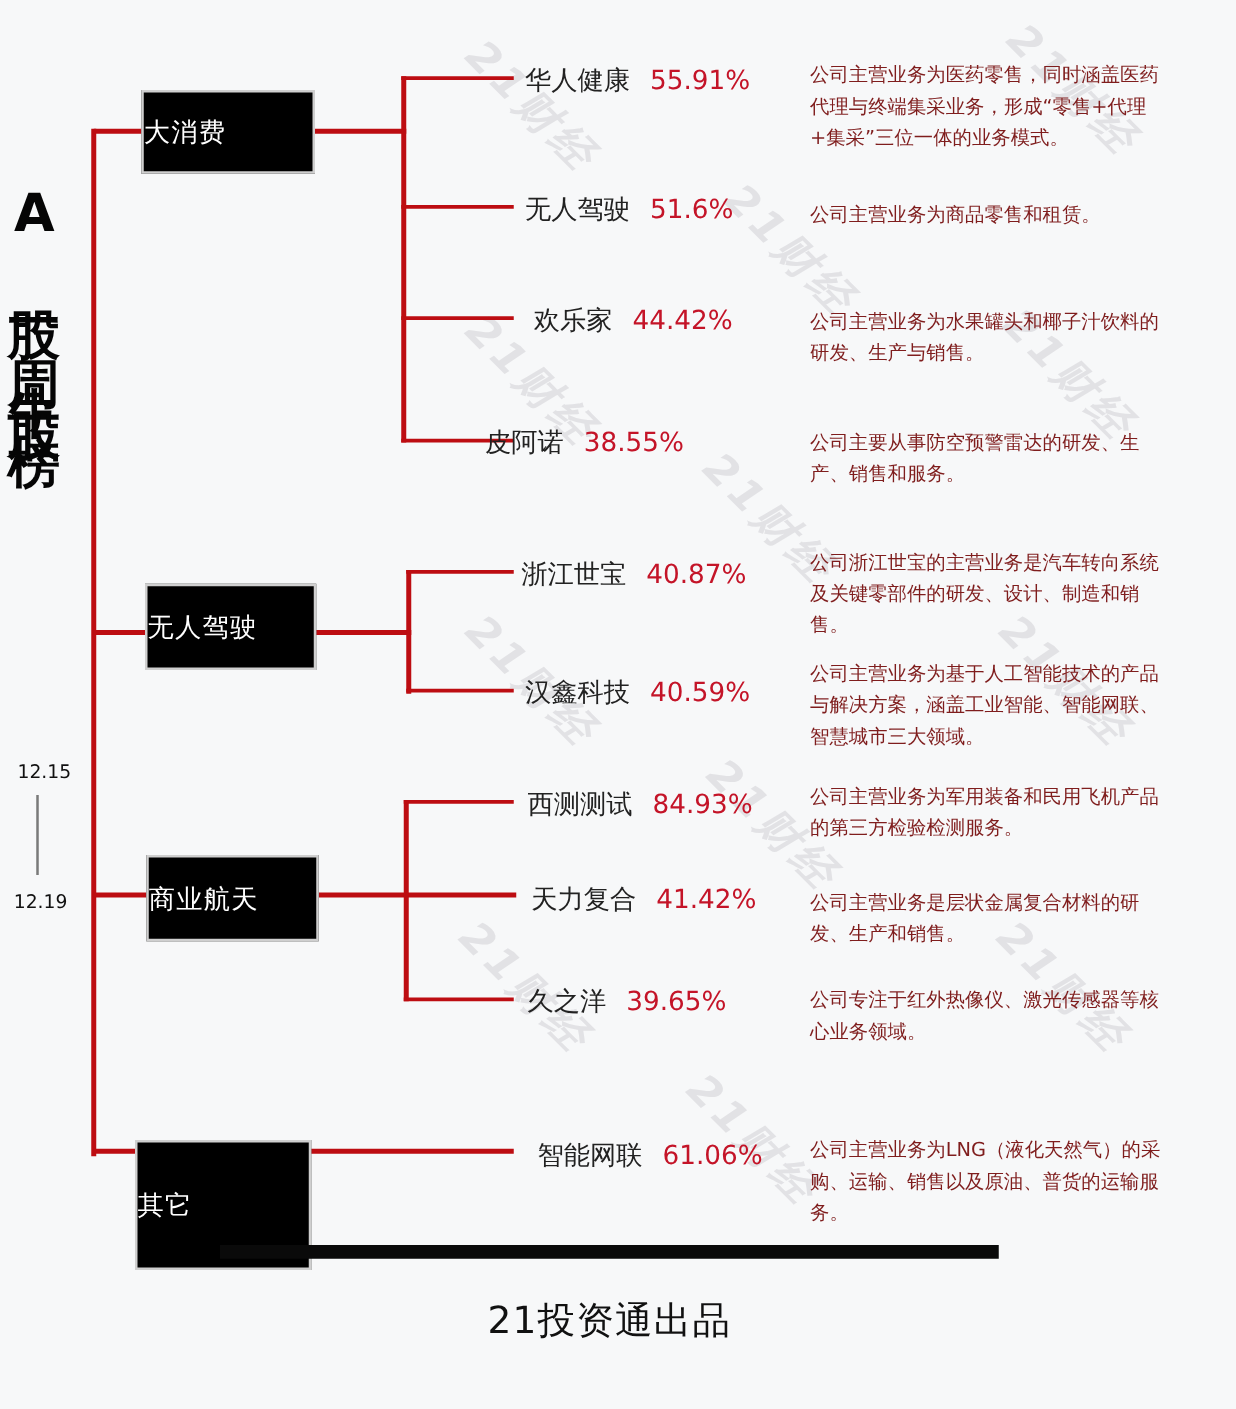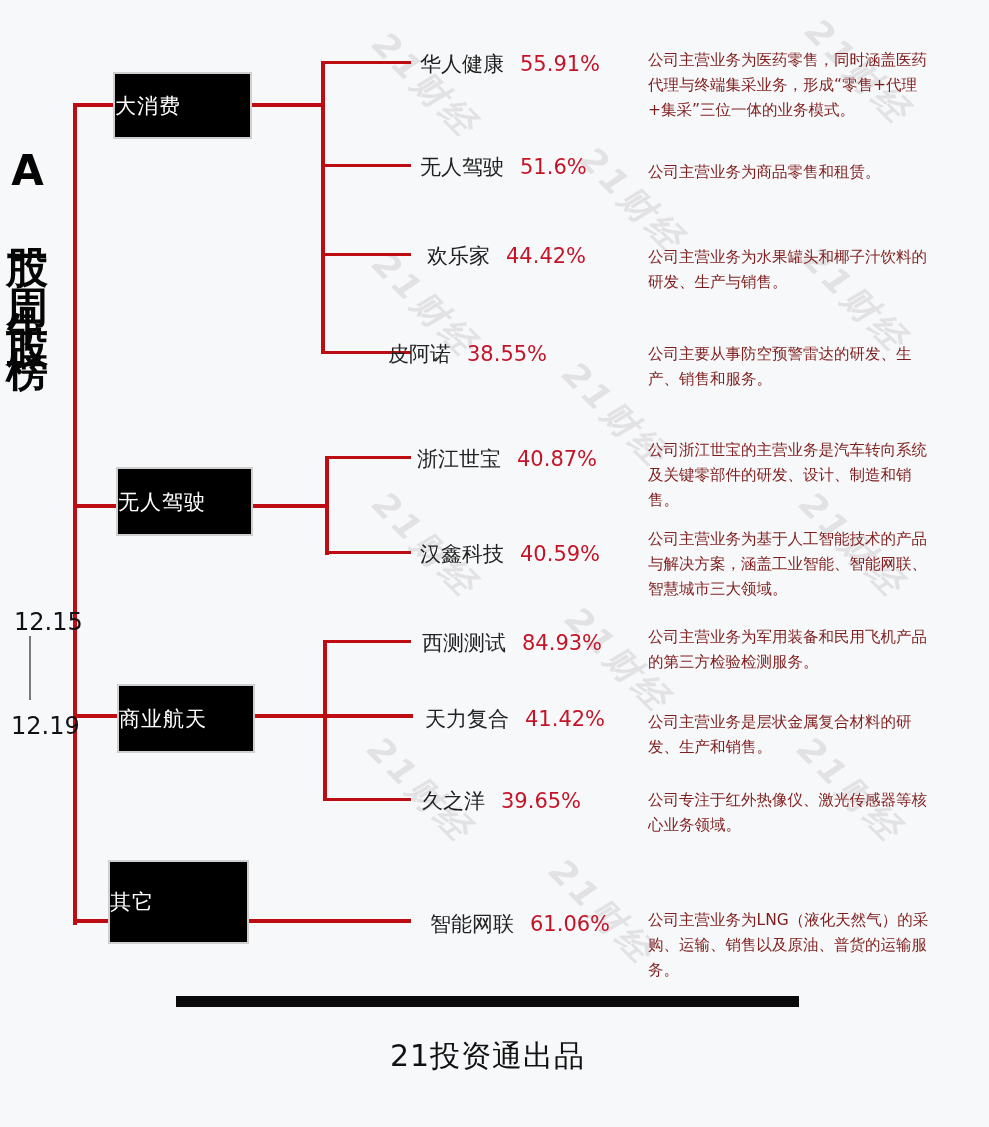--- a/index.html
+++ b/index.html
@@ -16,21 +16,21 @@
     transform:translate(-50%,-50%) rotate(45deg);
     z-index:0;user-select:none;
   }
   
   .vtitle{
     position:absolute;left:6px;top:146px;
     writing-mode:vertical-rl;text-orientation:upright;
     font-size:42px;font-weight:bold;color:#050505;
     letter-spacing:20px;line-height:1;z-index:2;
   }
-  .daterange{position:absolute;z-index:2;color:#111;font-size:24px;}
+  .daterange{position:absolute;z-index:2;color:#111;font-size:15px;}
   .date-divider{position:absolute;left:29px;top:636px;width:2px;height:64px;background:#7a7a7a;z-index:2;}
   
   .line{position:absolute;background:#bd0d12;z-index:1;}
   
   .catbox{
     position:absolute;background:#000000;border:2px solid #cfcfcf;
     display:flex;align-items:center;justify-content:flex-start;
     color:#ffffff;font-size:21px;letter-spacing:1px;z-index:3;box-sizing:border-box;
   }
   
@@ -99,21 +99,21 @@
 
 <div class="catbox" style="left:113px;top:72px;width:139px;height:67px">
     <span>大消费</span>
   </div>
 <div class="catbox" style="left:116px;top:467px;width:137px;height:69px">
     <span>无人驾驶</span>
   </div>
 <div class="catbox" style="left:117px;top:684px;width:138px;height:69px">
     <span>商业航天</span>
   </div>
-<div class="catbox" style="left:108px;top:860px;width:141px;height:84px">
+<div class="catbox" style="left:108px;top:912px;width:141px;height:104px">
     <span>其它</span>
   </div>
 
 <div class="srow" style="left:420px;top:50px">
     <span class="sname">华人健康</span>
     <span class="spct">55.91%</span>
   </div>
 <div class="srow" style="left:420px;top:153px">
     <span class="sname">无人驾驶</span>
     <span class="spct">51.6%</span>

